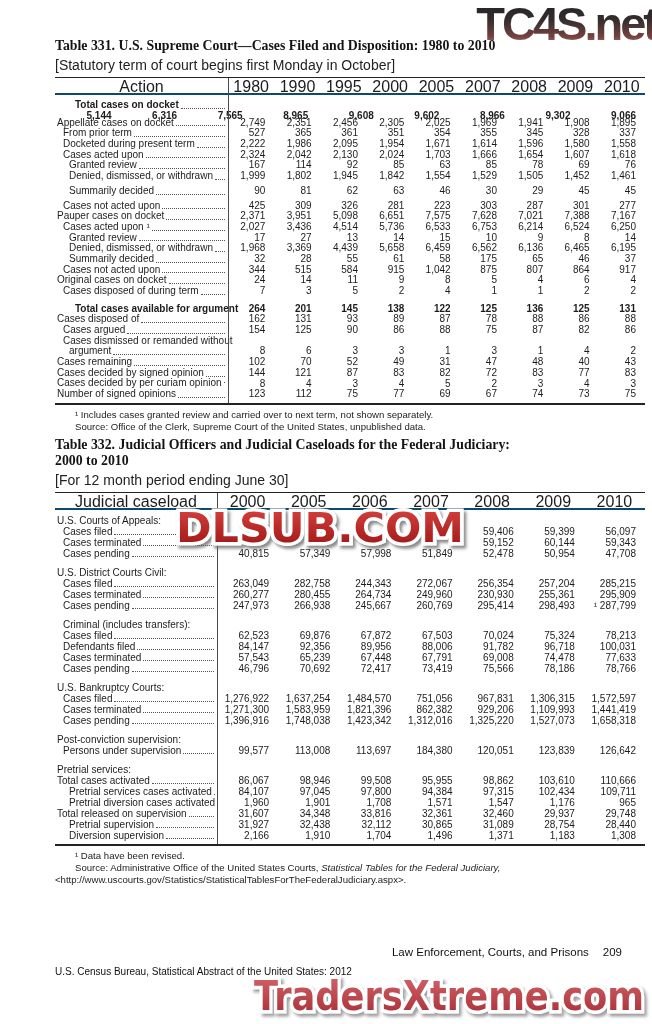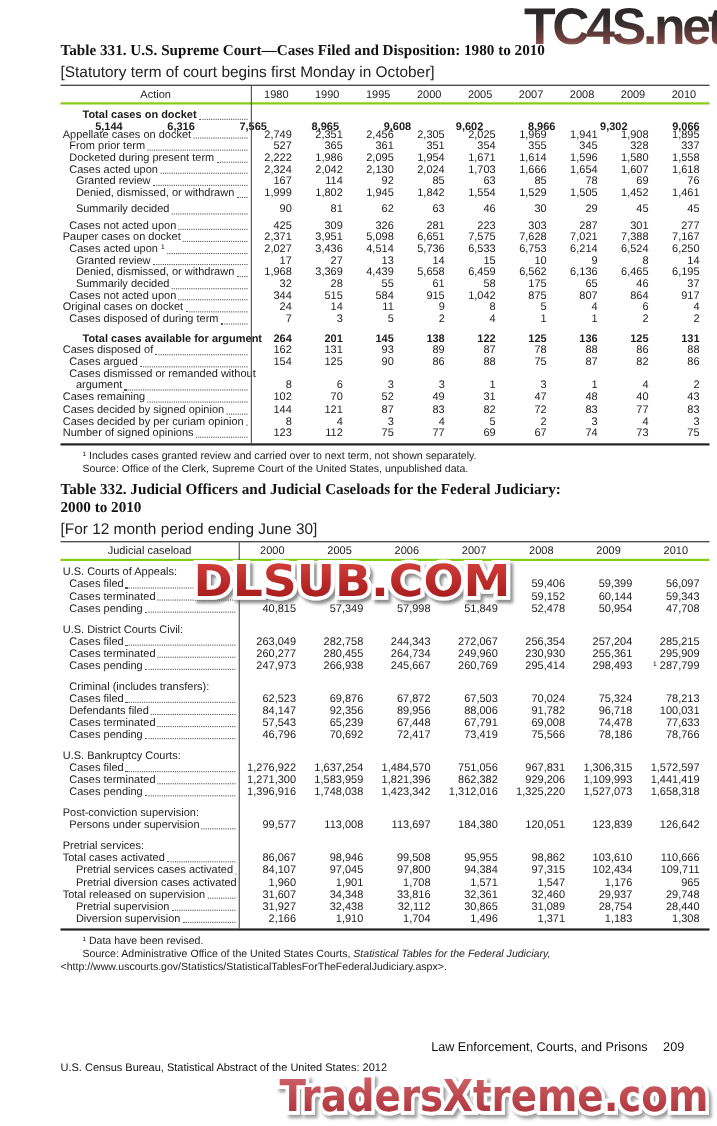--- a/index.html
+++ b/index.html
@@ -19,21 +19,21 @@
 
   
   .t331 { position:absolute; left:55px; top:38px;  width:590px; z-index:2; }
   .t332 { position:absolute; left:55px; top:437px; width:590px; z-index:2; }
   .ttl  { font-family:"Liberation Serif", serif; font-weight:bold; font-size:13.8px;
           line-height:16px; color:#141414; }
   .bracket { font-size:14px; margin-top:3px; color:#222; }
 
   .tbl   { margin-top:4px; position:relative;
            border-top:1px solid #232323; border-bottom:2px solid #232323; }
-  .thead { display:flex; height:17px; line-height:17px; border-bottom:2px solid #84cc16; font-size:10px; }
+  .thead { display:flex; height:17px; line-height:17px; border-bottom:2px solid #0c4a6e; font-size:16px; }
   .hlabel{ text-align:center; }
   .t331 .hlabel, .t331 .lblcol { width:173px; }
   .t332 .hlabel, .t332 .lblcol { width:162px; }
   .vdiv  { position:absolute; top:0; bottom:0; width:1px; background:#4a4a4a; }
   .t331 .vdiv { left:173px; }
   .t332 .vdiv { left:162px; }
   .tbody { padding:2px 0 3px; }
   .trow  { display:flex; font-size:10px; }
   .t331 .trow { height:10.7px; line-height:10.9px; }
   .t332 .trow { height:11px;   line-height:11.2px; }
@@ -482,21 +482,21 @@
               <div class="val">87</div>
               <div class="val">83</div>
               <div class="val">82</div>
               <div class="val">72</div>
               <div class="val">83</div>
               <div class="val">77</div>
               <div class="val">83</div>
             </div>
           </div>
           <div class="trow">
-            <div class="lblcol" style="padding-left: 2px;">
+            <div class="lblcol" style="padding-left: 2px; align-items: center;">
               <span class="lbl">Cases decided by per curiam opinion</span>
               <span class="leader"></span>
             </div>
             <div class="vals">
               <div class="val">8</div>
               <div class="val">4</div>
               <div class="val">3</div>
               <div class="val">4</div>
               <div class="val">5</div>
               <div class="val">2</div>

